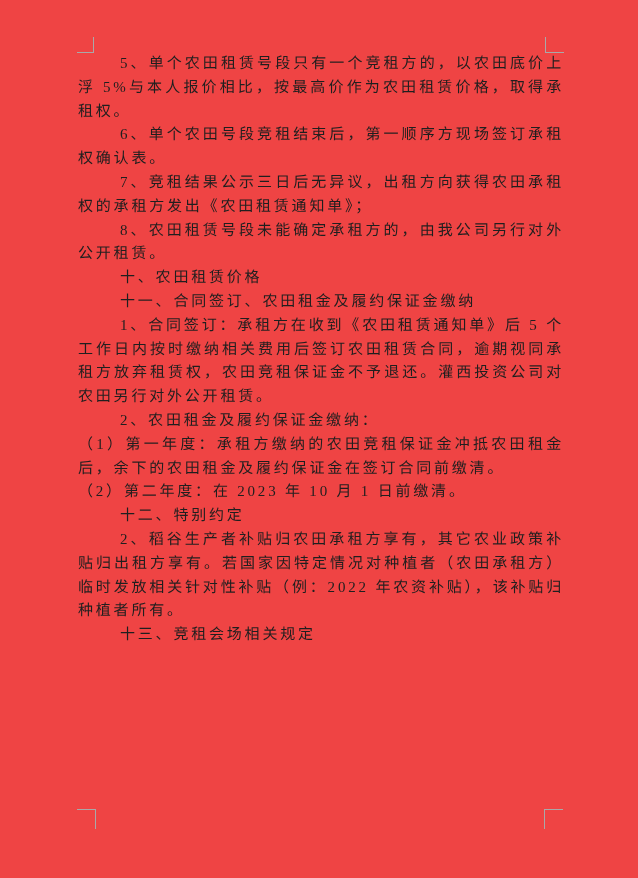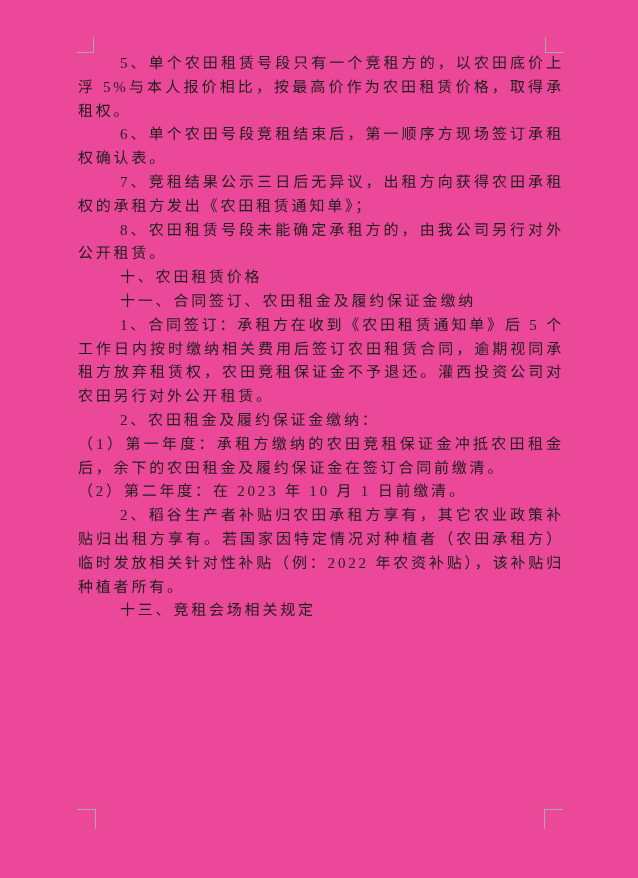--- a/index.html
+++ b/index.html
@@ -4,21 +4,21 @@
 <style>
   html, body {
     margin: 0;
     padding: 0;
     background: #ffffff;
   }
   .page {
     position: relative;
     width: 638px;
     height: 878px;
-    background: #ec4899;
+    background: #ef4444;
     overflow: hidden;
     font-family: "Liberation Serif", "DejaVu Serif", serif;
     color: #1f1f1f;
   }
   .content {
     position: absolute;
     left: 78px;
     top: 52px;
     width: 486px;
     font-size: 15px;
@@ -55,16 +55,17 @@
       <p class="body-indent"><span class="run">5、单个农田租赁号段只有一个竞租方的，以农田底价上浮 5%与本人报价相比，按最高价作为农田租赁价格，取得承租权。</span></p>
       <p class="body-indent"><span class="run">6、单个农田号段竞租结束后，第一顺序方现场签订承租权确认表。</span></p>
       <p class="body-indent"><span class="run">7、竞租结果公示三日后无异议，出租方向获得农田承租权的承租方发出《农田租赁通知单》；</span></p>
       <p class="body-indent"><span class="run">8、农田租赁号段未能确定承租方的，由我公司另行对外公开租赁。</span></p>
       <p class="heading"><span class="run bold">十、农田租赁价格</span></p>
       <p class="heading"><span class="run bold">十一、合同签订、农田租金及履约保证金缴纳</span></p>
       <p class="body-indent"><span class="run">1、合同签订：承租方在收到《农田租赁通知单》后 5 个工作日内按时缴纳相关费用后签订农田租赁合同，</span><span class="run bold">逾期视同承租方放弃租赁权，农田竞租保证金不予退还。灌西投资公司对农田另行对外公开租赁。</span></p>
       <p class="body-indent"><span class="run">2、农田租金及履约保证金缴纳：</span></p>
       <p class="body-flush"><span class="run">（1）第一年度：承租方缴纳的农田竞租保证金冲抵农田租金后，余下的农田租金及履约保证金在签订合同前缴清。</span></p>
       <p class="body-flush"><span class="run">（2）第二年度：在 2023 年 10 月 1 日前缴清。</span></p>
+      <p class="heading"><span class="run bold">十二、特别约定</span></p>
       <p class="body-indent"><span class="run">2、稻谷生产者补贴归农田承租方享有，其它农业政策补贴归出租方享有。若国家因特定情况对种植者（农田承租方）临时发放相关针对性补贴（例：2022 年农资补贴），该补贴归种植者所有。</span></p>
       <p class="heading"><span class="run bold">十三、竞租会场相关规定</span></p>
     </div>
 </div>
 
 </body></html>

